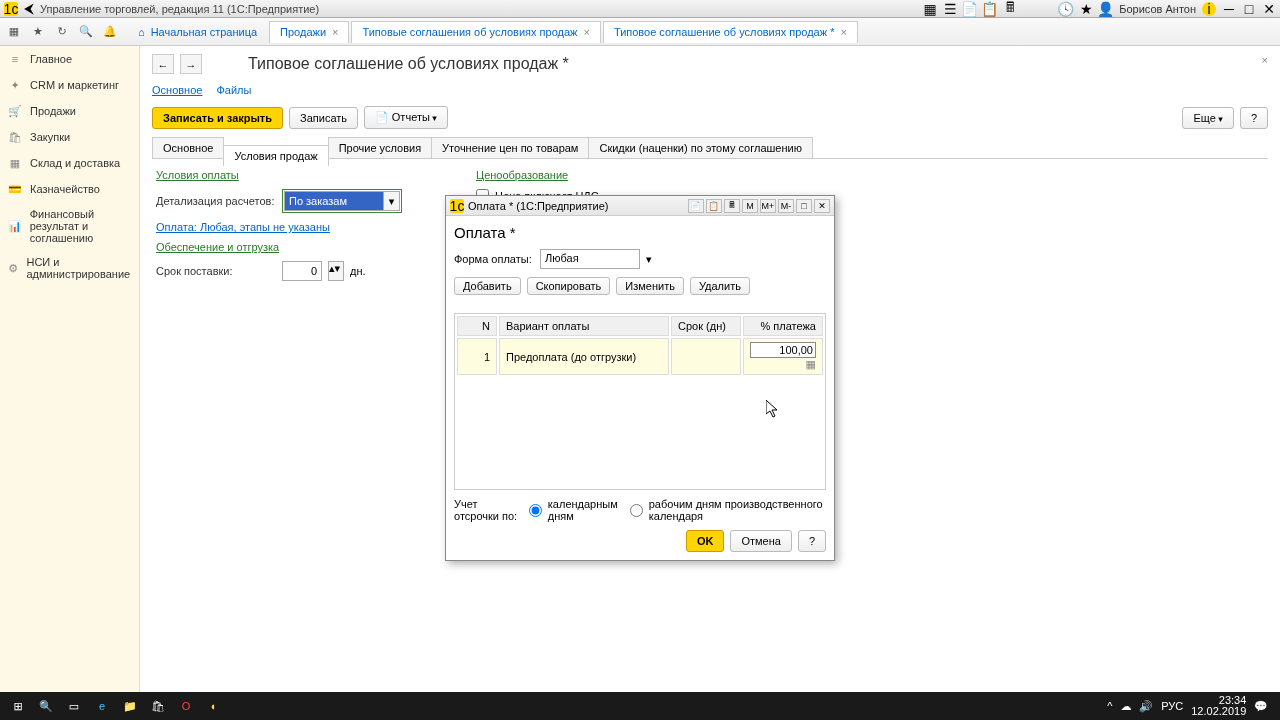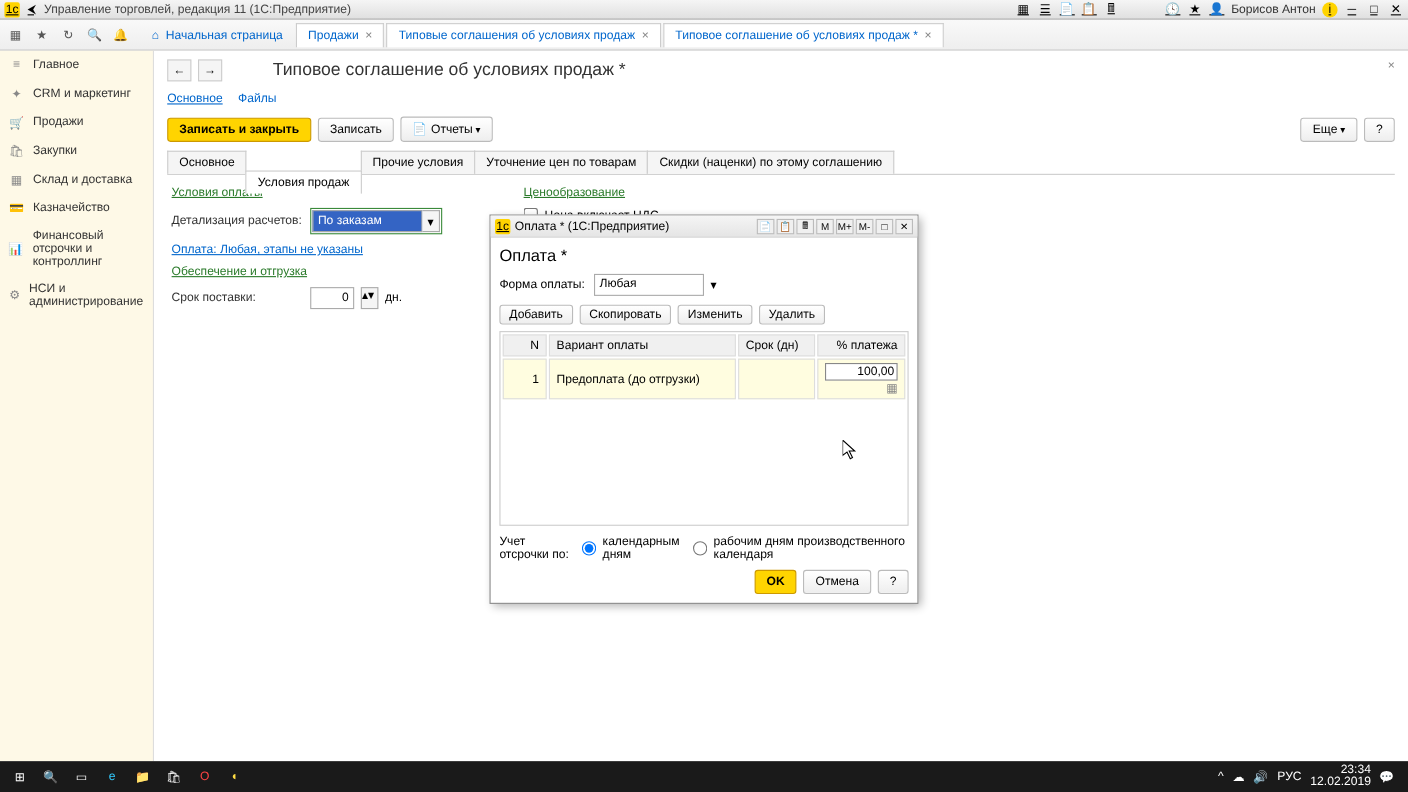--- a/index.html
+++ b/index.html
@@ -2,21 +2,21 @@
 <html><head>
 <meta charset="utf-8">
 <style>
 * { margin: 0; padding: 0; box-sizing: border-box; font-family: Arial, sans-serif; font-size: 11px; }
 body { background: #c0c0c0; width: 1280px; height: 720px; overflow: hidden; position: relative; }
 
 
 .titlebar { height: 18px; background: linear-gradient(#f5f5f5,#e0e0e0); display: flex; align-items: center; padding: 0 4px; border-bottom: 1px solid #aaa; }
 .titlebar .tb-left { display: flex; align-items: center; gap: 4px; }
 .titlebar .tb-right { margin-left: auto; display: flex; align-items: center; gap: 6px; }
-.tb-icon { width: 14px; height: 14px; display: inline-flex; align-items: center; justify-content: center; font-size: 11px; text-decoration: underline; }
+.tb-icon { width: 14px; height: 14px; display: inline-flex; align-items: center; justify-content: center; font-size: 14px; }
 .tb-icon.yellow { background: #ffd400; border-radius: 2px; }
 .tb-text { color: #444; }
 .tb-user { color: #333; }
 
 
 .app { position: absolute; top: 18px; left: 0; right: 0; bottom: 28px; background: #e8e8e8; display: flex; flex-direction: column; }
 
 
 .toptoolbar { height: 28px; background: linear-gradient(#f9f9f9,#eee); border-bottom: 1px solid #ccc; display: flex; align-items: center; padding: 0 4px; gap: 4px; }
 .tbbtn { width: 20px; height: 20px; display: inline-flex; align-items: center; justify-content: center; cursor: pointer; color: #555; }
@@ -44,21 +44,21 @@
 .subnav a.active { text-decoration: underline; }
 
 .cmdbar { display: flex; align-items: flex-end; gap: 6px; padding: 4px 0; }
 .btn { padding: 4px 10px; border: 1px solid #bbb; background: linear-gradient(#fff,#eee); cursor: pointer; border-radius: 3px; }
 .btn.primary { background: #ffd400; border-color: #cc9900; font-weight: bold; }
 .btn.dd::after { content: " ▾"; font-size: 9px; }
 .cmdbar .right { margin-left: auto; display: flex; gap: 6px; }
 
 .formtabs { display: flex; border-bottom: 1px solid #ccc; margin-top: 4px; }
 .formtab { padding: 4px 10px; border: 1px solid #ccc; border-bottom: none; background: #f5f5f5; cursor: pointer; margin-right: -1px; }
-.formtab.active { background: #fff; position: relative; top: 18px; }
+.formtab.active { background: #fff; position: relative; top: 8px; }
 
 .formbody { display: flex; gap: 40px; padding: 10px 4px; }
 .col { display: flex; flex-direction: column; gap: 8px; }
 .sectitle { color: #2a7a2a; font-weight: normal; text-decoration: underline; }
 .field { display: flex; align-items: center; gap: 6px; }
 .field label { min-width: 120px; color: #333; }
 .field input[type=text] { border: 1px solid #aaa; padding: 2px 4px; height: 20px; }
 .field .ddinput { width: 100px; border: 1px solid #aaa; background: #3464c4; color: #fff; padding: 2px 4px; height: 20px; display: inline-flex; align-items: center; }
 .field .ddbtn { width: 16px; height: 20px; border: 1px solid #aaa; border-left: none; background: #f5f5f5; cursor: pointer; display: inline-flex; align-items: center; justify-content: center; }
 .fieldwrap { border: 1px solid #3a8a3a; padding: 1px; display: inline-flex; }
@@ -69,21 +69,21 @@
 
 .dialog { position: absolute; left: 445px; top: 195px; width: 390px; background: #fff; border: 1px solid #888; box-shadow: 3px 3px 8px rgba(0,0,0,0.3); z-index: 100; }
 .dlg-title { height: 20px; background: linear-gradient(#f5f5f5,#e5e5e5); display: flex; align-items: center; padding: 0 4px; border-bottom: 1px solid #ccc; gap: 4px; }
 .dlg-title .dt-right { margin-left: auto; display: flex; gap: 2px; }
 .dlg-title .wbtn { width: 16px; height: 14px; border: 1px solid #bbb; background: #f0f0f0; cursor: pointer; display: inline-flex; align-items: center; justify-content: center; font-size: 9px; }
 .dlg-body { padding: 8px; }
 .dlg-h { font-size: 15px; margin-bottom: 8px; }
 .dlg-field { display: flex; align-items: center; gap: 6px; margin-bottom: 8px; }
 .dlg-field label { min-width: 80px; }
 .dlg-select { border: 1px solid #aaa; padding: 2px 4px; height: 20px; width: 100px; }
-.dlg-btns { display: flex; gap: 6px; margin-bottom: 6px; }
+.dlg-btns { display: flex; gap: 6px; margin-bottom: 18px; }
 .dlg-btns .btn { padding: 2px 8px; font-size: 11px; }
 .dlg-table { border: 1px solid #ccc; width: 100%; height: 150px; }
 .dlg-table thead { background: #f0f0f0; }
 .dlg-table th, .dlg-table td { border: 1px solid #ddd; padding: 3px 6px; text-align: left; font-weight: normal; }
 .dlg-table .numcol { text-align: right; width: 40px; }
 .dlg-table .amtcol { text-align: right; width: 70px; }
 .dlg-table tbody tr.sel { background: #fffde0; }
 .dlg-table tbody .empty td { border: none; }
 .amtinput { text-align: right; width: 66px; border: 1px solid #888; padding: 1px 2px; background: #fff; }
 .dlg-radio { display: flex; align-items: center; gap: 6px; margin-top: 8px; font-size: 11px; }
@@ -175,21 +175,21 @@
       <div class="sb-item">
           <span class="sb-icon">▦</span>
           <span>Склад и доставка</span>
         </div>
       <div class="sb-item">
           <span class="sb-icon">💳</span>
           <span>Казначейство</span>
         </div>
       <div class="sb-item">
           <span class="sb-icon">📊</span>
-          <span>Финансовый отсрочки и контроллинг</span>
+          <span>Финансовый результат и соглашению</span>
         </div>
       <div class="sb-item">
           <span class="sb-icon">⚙</span>
           <span>НСИ и администрирование</span>
         </div>
     </div>
 
     <div class="main">
       <span class="close-main">×</span>
       <div class="navrow">

